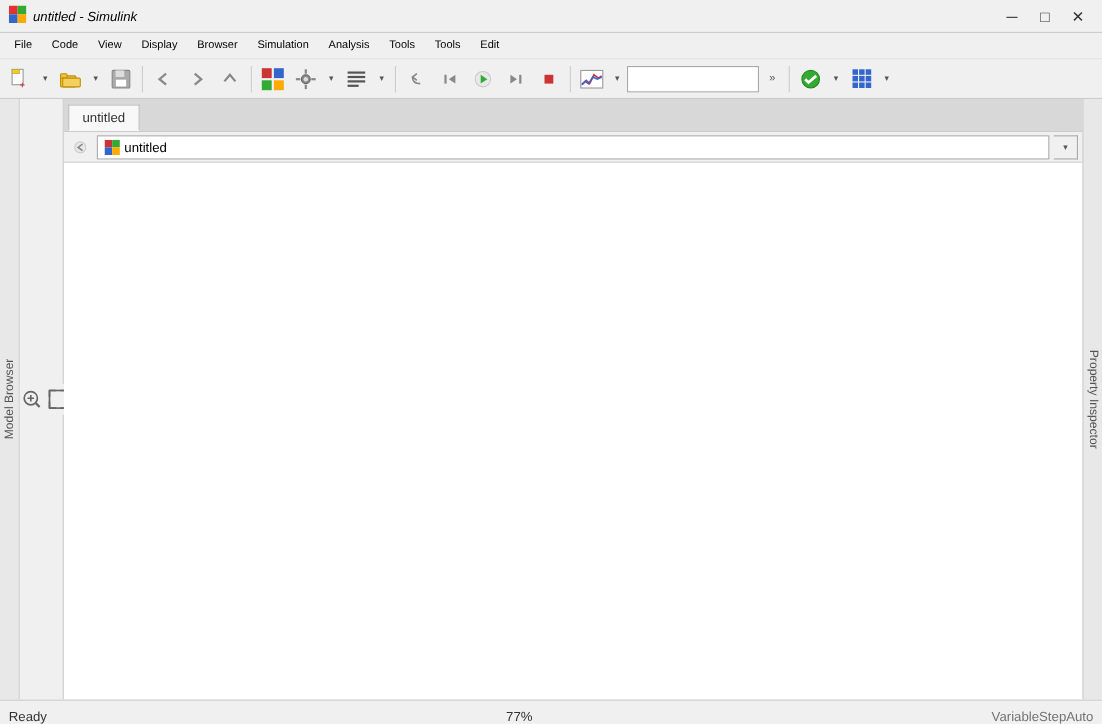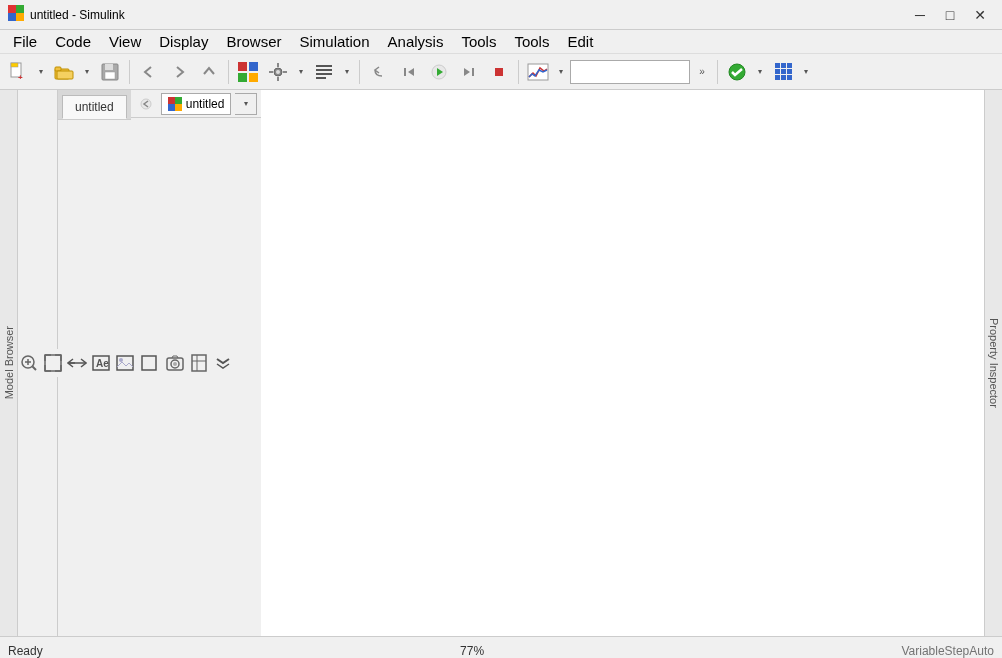--- a/index.html
+++ b/index.html
@@ -21,20 +21,21 @@
       justify-content: space-between;
       background: #f0f0f0;
       padding: 4px 8px;
       height: 30px;
       border-bottom: 1px solid #ccc;
     }
     #title-bar-left {
       display: flex;
       align-items: center;
       gap: 6px;
+      font-style: italic;
     }
     #title-bar-controls {
       display: flex;
       gap: 2px;
     }
     .title-btn {
       width: 28px;
       height: 20px;
       background: transparent;
       border: none;
@@ -51,21 +52,21 @@
       display: flex;
       align-items: center;
       background: #f0f0f0;
       padding: 2px 4px;
       height: 24px;
       border-bottom: 1px solid #ddd;
     }
     .menu-item {
       padding: 2px 8px;
       cursor: pointer;
-      font-size: 15px;
+      font-size: 10px;
       color: #000;
       border: 1px solid transparent;
     }
 
     
     #toolbar {
       display: flex;
       align-items: center;
       background: #f0f0f0;
       padding: 2px 4px;
@@ -178,20 +179,21 @@
       justify-content: center;
       font-size: 13px;
       color: #444;
     }
     .tool-spacer { flex: 1; }
 
     
     #canvas-container {
       flex: 1;
       display: flex;
+      flex-direction: column;
       overflow: hidden;
     }
 
     
     #tab-bar {
       display: flex;
       align-items: flex-end;
       background: #d8d8d8;
       padding: 4px 4px 0 4px;
       height: 30px;

